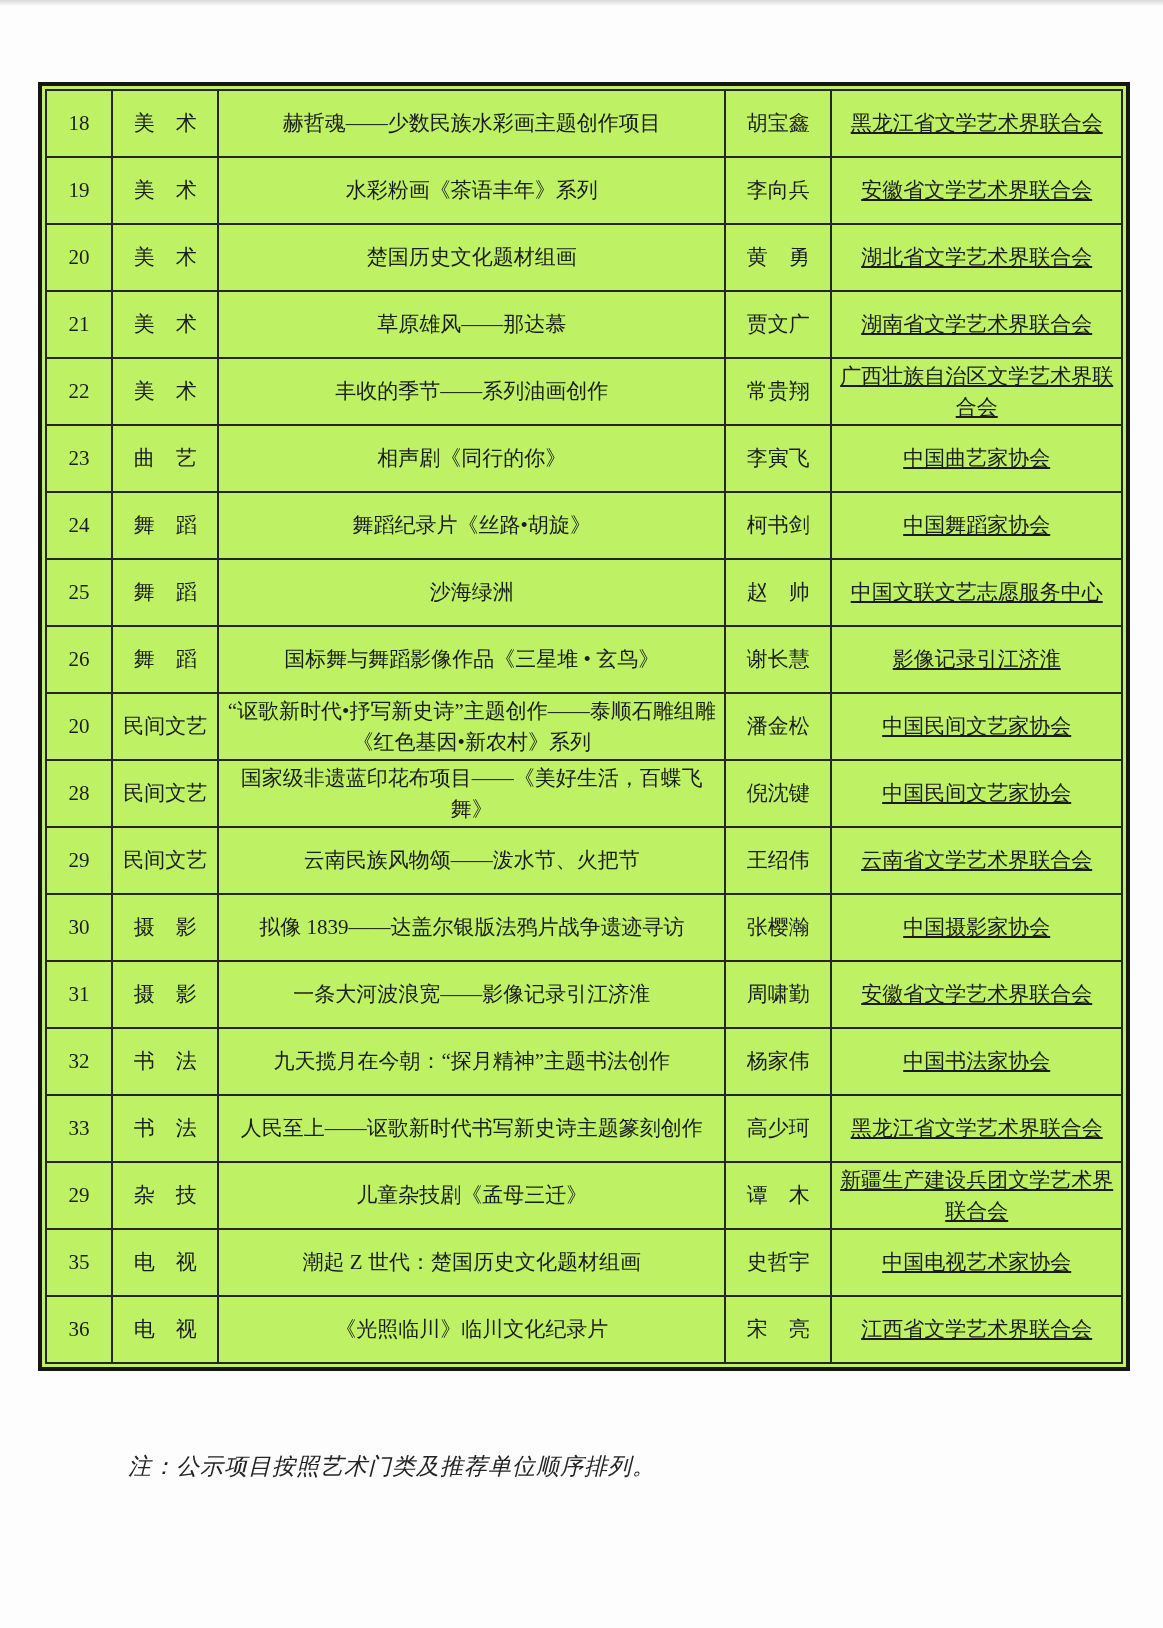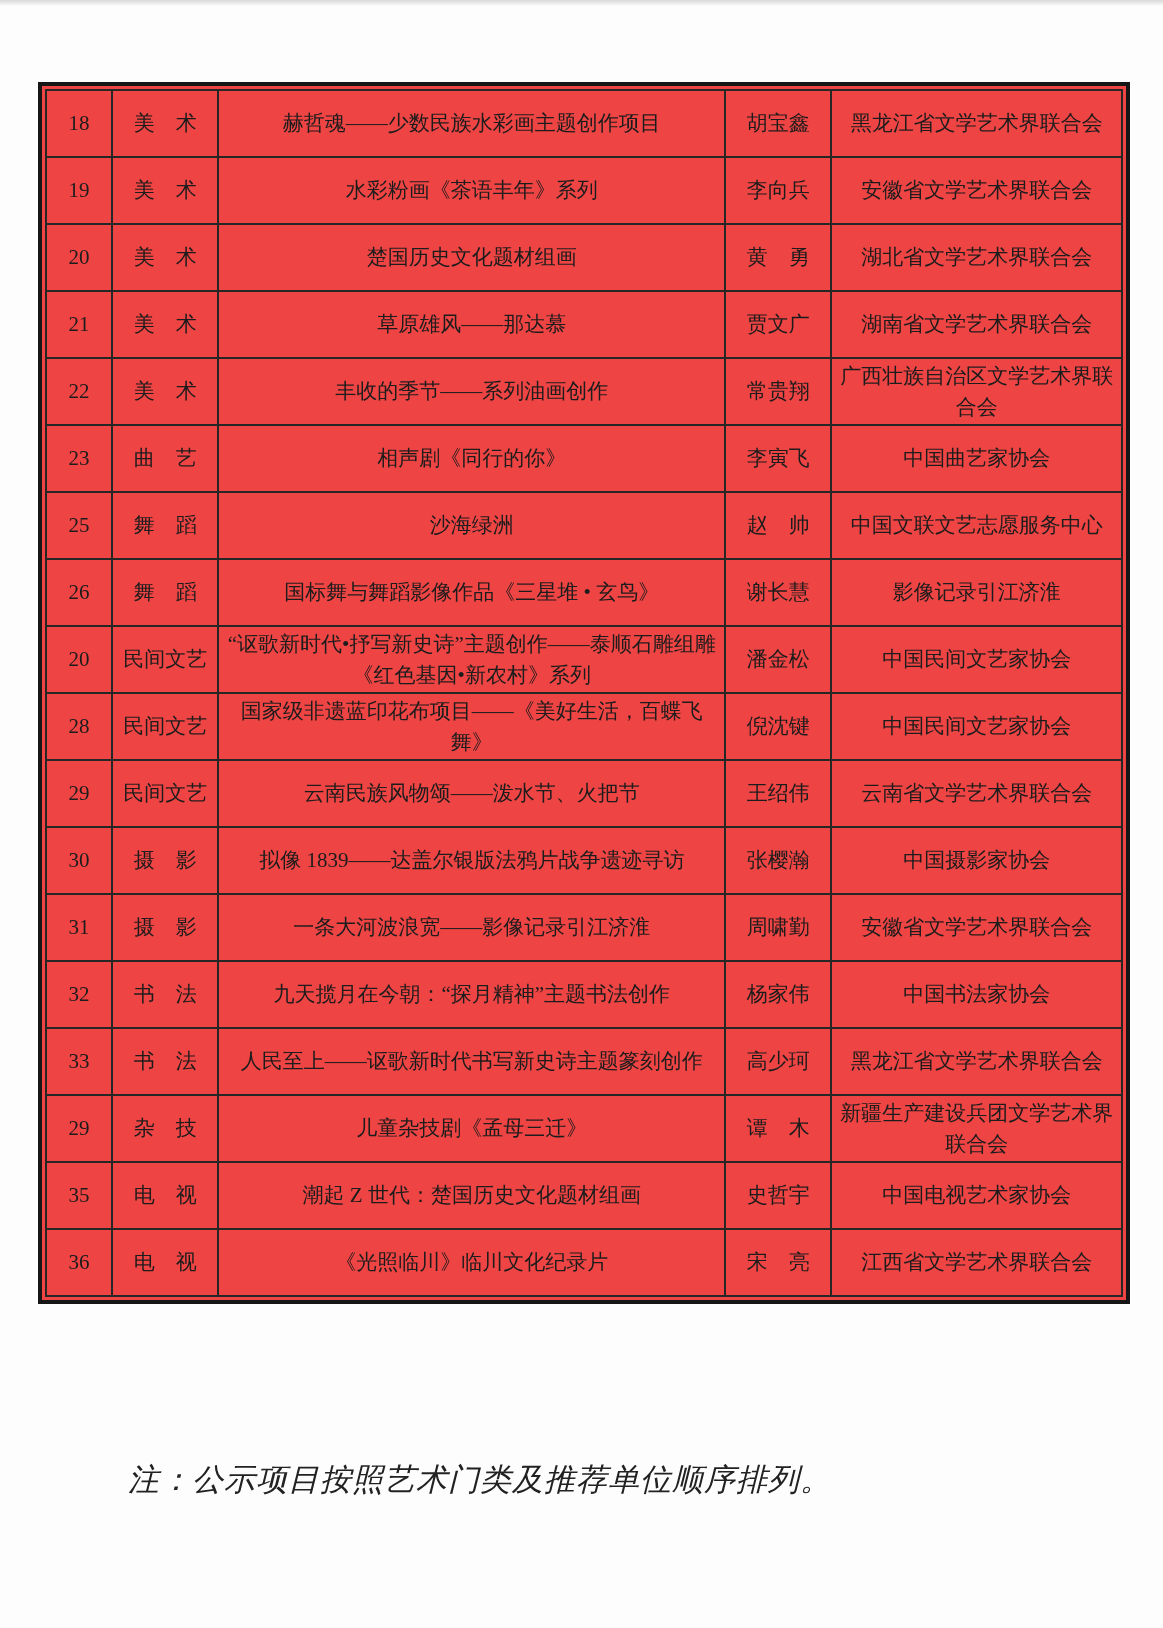--- a/index.html
+++ b/index.html
@@ -24,21 +24,21 @@
     background: linear-gradient(#d8d8d8, #fdfdfd);
   }
   .table-wrap {
     position: absolute;
     left: 38px;
     top: 82px;
     width: 1092px;
     border: 4px solid #161616;
     padding: 3px;
     box-sizing: border-box;
-    background: #ef4444;
+    background: #bef264;
   }
   table.projects {
     width: 100%;
     border-collapse: collapse;
     table-layout: fixed;
   }
   table.projects td {
     border: 2px solid #262626;
     height: 67px;
     text-align: center;
@@ -47,27 +47,27 @@
     line-height: 1.45;
     padding: 2px 6px;
     box-sizing: border-box;
     color: #1c1c1c;
     word-break: break-all;
   }
   td.col-no    { width: 66px;  }
   td.col-cat   { width: 106px; }
   td.col-title { width: 506px; font-size: 20.5px; margin-left: 32px; }
   td.col-name  { width: 106px; }
-  td.col-org   { width: 290px; }
+  td.col-org   { width: 290px; text-decoration: underline; }
   .note {
     position: absolute;
     left: 128px;
     top: 1428px;
     width: 900px;
-    font-size: 31px;
+    font-size: 23px;
     font-style: italic;
     letter-spacing: 1px;
     color: #222;
     font-family: "Liberation Serif", "DejaVu Serif", serif;
   }
 </style>
 </head>
 <body>
 
 <div class="page">
@@ -111,20 +111,27 @@
     <td class="col-org">广西壮族自治区文学艺术界联合会</td>
   </tr>
           <tr>
     <td class="col-no">23</td>
     <td class="col-cat">曲　艺</td>
     <td class="col-title">相声剧《同行的你》</td>
     <td class="col-name">李寅飞</td>
     <td class="col-org">中国曲艺家协会</td>
   </tr>
           <tr>
+    <td class="col-no">24</td>
+    <td class="col-cat">舞　蹈</td>
+    <td class="col-title">舞蹈纪录片《丝路•胡旋》</td>
+    <td class="col-name">柯书剑</td>
+    <td class="col-org">中国舞蹈家协会</td>
+  </tr>
+          <tr>
     <td class="col-no">25</td>
     <td class="col-cat">舞　蹈</td>
     <td class="col-title">沙海绿洲</td>
     <td class="col-name">赵　帅</td>
     <td class="col-org">中国文联文艺志愿服务中心</td>
   </tr>
           <tr>
     <td class="col-no">26</td>
     <td class="col-cat">舞　蹈</td>
     <td class="col-title">国标舞与舞蹈影像作品《三星堆 • 玄鸟》</td>

